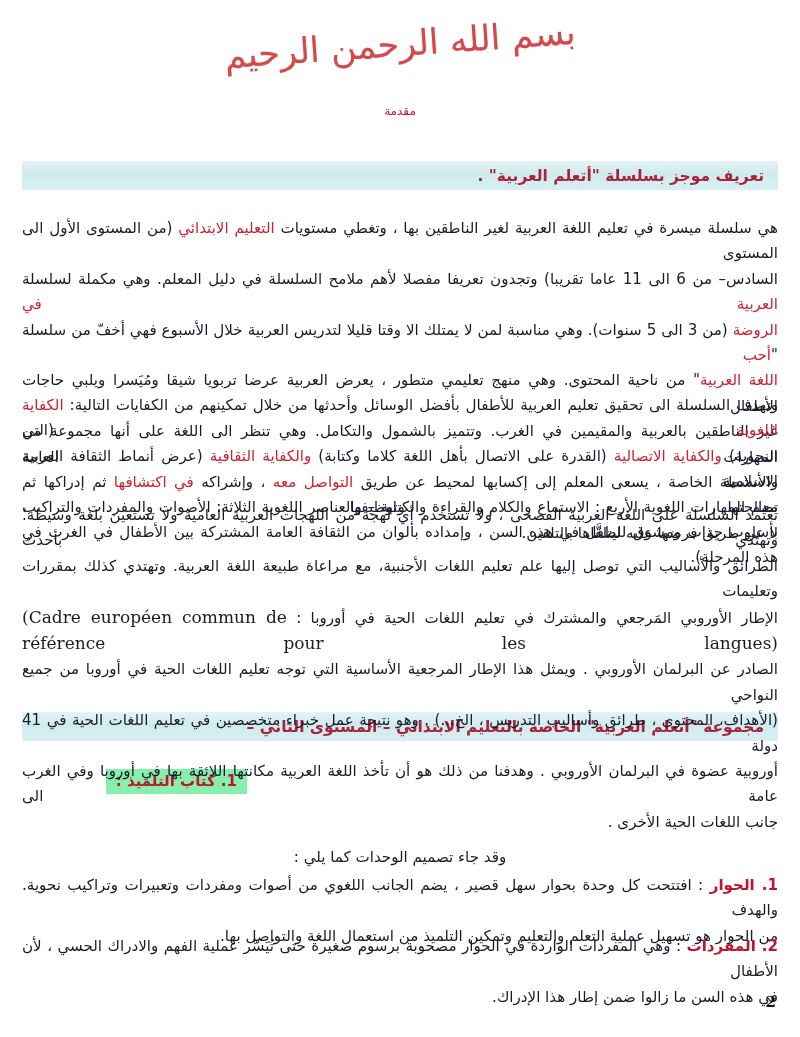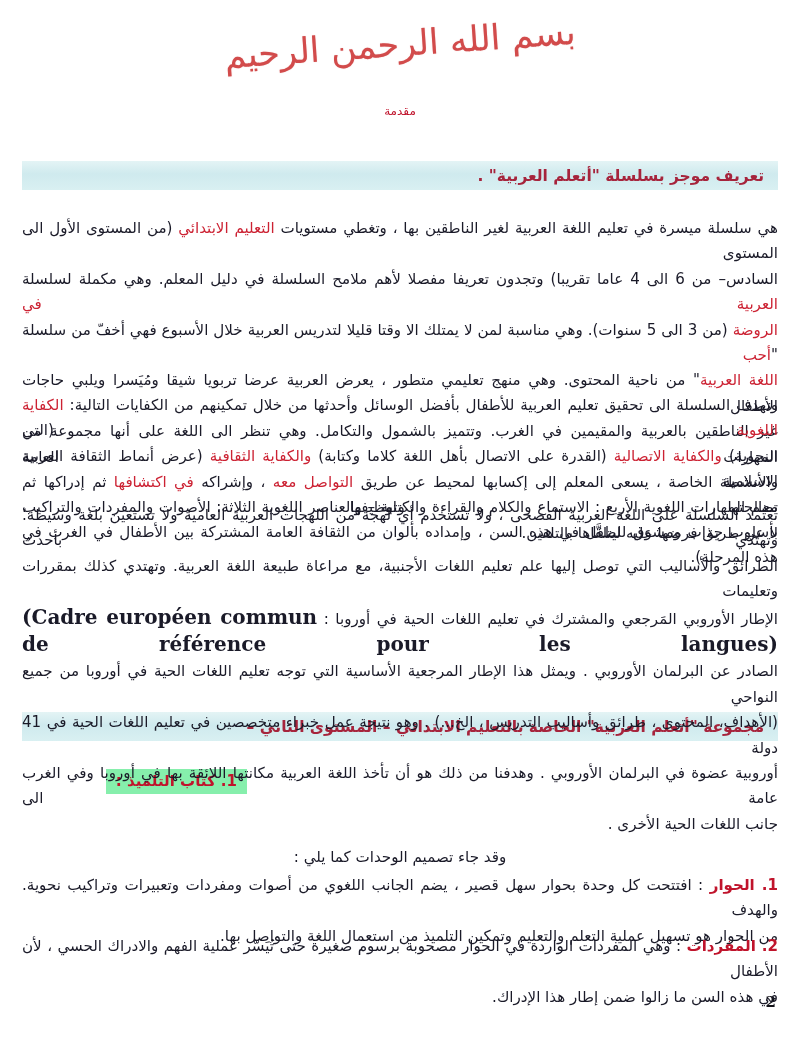--- a/index.html
+++ b/index.html
@@ -122,22 +122,21 @@
   .body-block .last-line,
   .tail-line {
     text-align-last: right;
   }
 
   .hl { color: #cc2233; margin-top: 8px; }
   .fr {
     direction: ltr;
     unicode-bidi: embed;
     font-family: "DejaVu Serif", "Liberation Serif", serif;
-    font-size: 20px;
-    font-weight: bold;
+    font-size: 17px;
   }
 
   
   .center-line {
     position: absolute;
     left: 22px;
     width: 756px;
     direction: rtl;
     text-align: center;
     font-size: 15.1px;
@@ -187,21 +186,21 @@
   <div class="basmala">بسم الله الرحمن الرحيم</div>
 
   <div class="intro-title">مقدمة</div>
 
   <div class="band" id="band-1">
     <span class="band-text">تعريف موجز بسلسلة "أتعلم العربية" .</span>
   </div>
 
   <div class="body-block" id="para-1">
     <div><span>هي سلسلة ميسرة في تعليم اللغة العربية لغير الناطقين بها ، وتغطي مستويات </span><span class="hl">التعليم الابتدائي</span><span> (من المستوى الأول الى المستوى</span></div>
-    <div><span>السادس– من 6 الى 4 عاما تقريبا) وتجدون تعريفا مفصلا لأهم ملامح السلسلة في دليل المعلم. وهي مكملة لسلسلة </span><span class="hl">العربية في</span></div>
+    <div><span>السادس– من 6 الى 11 عاما تقريبا) وتجدون تعريفا مفصلا لأهم ملامح السلسلة في دليل المعلم. وهي مكملة لسلسلة </span><span class="hl">العربية في</span></div>
     <div><span class="hl">الروضة</span><span> (من 3 الى 5 سنوات). وهي مناسبة لمن لا يمتلك الا وقتا قليلا لتدريس العربية خلال الأسبوع فهي أخفّ من سلسلة "</span><span class="hl">أحب</span></div>
     <div><span class="hl">اللغة العربية</span><span>" من ناحية المحتوى. وهي منهج تعليمي متطور ، يعرض العربية عرضا تربويا شيقا ومُيَسرا ويلبي حاجات الأطفال</span></div>
     <div>غير الناطقين بالعربية والمقيمين في الغرب. وتتميز بالشمول والتكامل. وهي تنظر الى اللغة على أنها مجموعة من المهارات العامة</div>
     <div><span>والأنشطة الخاصة ، يسعى المعلم إلى إكسابها لمحيط عن طريق </span><span class="hl">التواصل معه</span><span> ، وإشراكه </span><span class="hl">في اكتشافها</span><span> ثم إدراكها ثم معالجتها وتوظيفها ،</span></div>
     <div class="last-line">لا عن طريق فرضها عليه ليتلقَّاها بالتلقين.</div>
   </div>
 
   <div class="body-block" id="para-2">
     <div><span>وتهدف السلسلة الى تحقيق تعليم العربية للأطفال بأفضل الوسائل وأحدثها من خلال تمكينهم من الكفايات التالية: </span><span class="hl">الكفاية اللغوية</span><span> (التي</span></div>
     <div><span>النحوية) </span><span class="hl">والكفاية الاتصالية</span><span> (القدرة على الاتصال بأهل اللغة كلاما وكتابة) </span><span class="hl">والكفاية الثقافية</span><span> (عرض أنماط الثقافة العربية الاسلامية</span></div>

